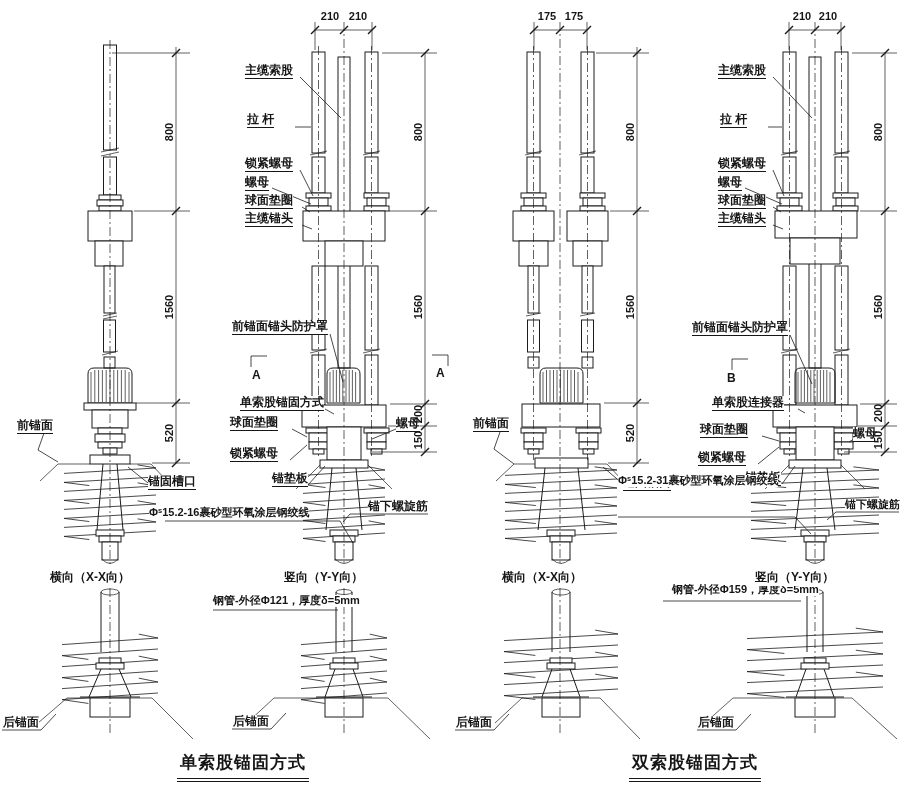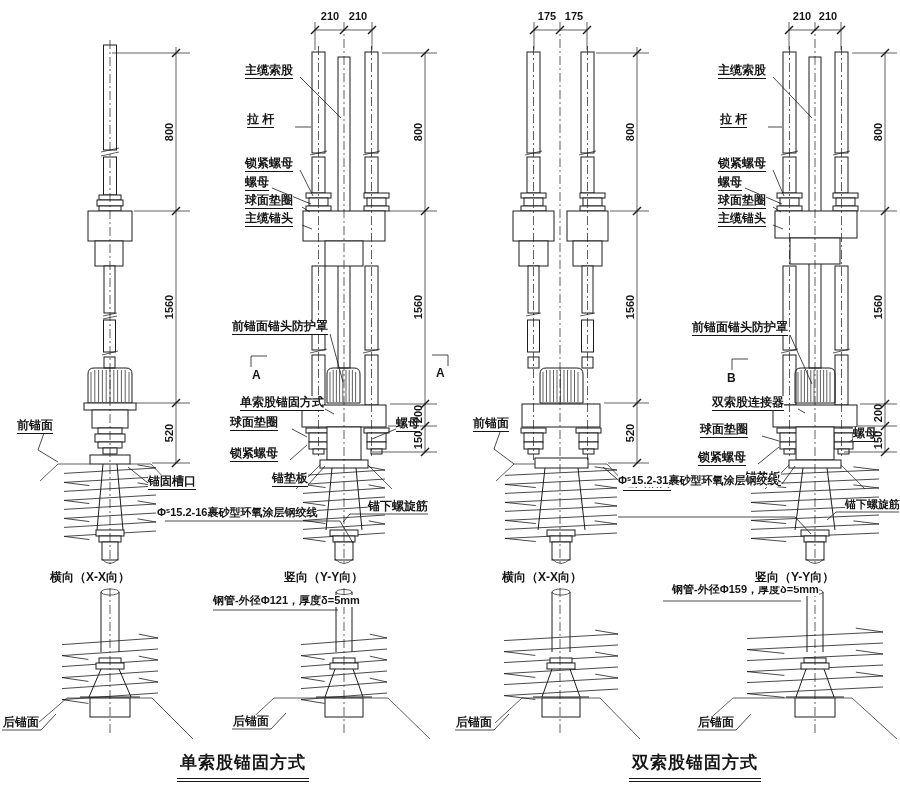--- a/index.html
+++ b/index.html
@@ -557,37 +557,37 @@
   <div class="lbl u" style="left:396px;top:417px">螺母</div>
   <div class="lbl" style="left:368px;top:500px">锚下螺旋筋</div>
 
   <div class="lbl u" style="left:718px;top:64px">主缆索股</div>
   <div class="lbl u" style="left:720px;top:113px">拉 杆</div>
   <div class="lbl u" style="left:718px;top:157px">锁紧螺母</div>
   <div class="lbl u" style="left:718px;top:176px">螺母</div>
   <div class="lbl u" style="left:718px;top:194px">球面垫圈</div>
   <div class="lbl u" style="left:718px;top:212px">主缆锚头</div>
   <div class="lbl u" style="left:692px;top:321px">前锚面锚头防护罩</div>
-  <div class="lbl u" style="left:712px;top:396px">双索股连接器</div>
+  <div class="lbl u" style="left:712px;top:396px">单索股连接器</div>
   <div class="lbl u" style="left:700px;top:423px">球面垫圈</div>
   <div class="lbl u" style="left:698px;top:451px">锁紧螺母</div>
   <div class="lbl u" style="left:745px;top:471px">锚垫板</div>
   <div class="lbl u" style="left:853px;top:427px">螺母</div>
   <div class="lbl" style="left:845px;top:499px;font-size:11px">锚下螺旋筋</div>
 
   <div class="lbl u" style="left:17px;top:419px">前锚面</div>
   <div class="lbl u" style="left:473px;top:417px">前锚面</div>
   <div class="lbl u" style="left:148px;top:475px">锚固槽口</div>
   <div class="lbl u" style="left:623px;top:476px">锚固槽口</div>
   <div class="lbl" style="left:3px;top:716px">后锚面</div>
   <div class="lbl" style="left:233px;top:715px">后锚面</div>
   <div class="lbl" style="left:456px;top:716px">后锚面</div>
   <div class="lbl" style="left:698px;top:716px">后锚面</div>
 
-  <div class="lbl sm" style="left:157px;top:507px">Φˢ15.2-16裹砂型环氧涂层钢绞线</div>
+  <div class="lbl sm" style="left:149px;top:507px">Φˢ15.2-16裹砂型环氧涂层钢绞线</div>
   <div class="lbl sm" style="left:618px;top:475px">Φˢ15.2-31裹砂型环氧涂层钢绞线</div>
   <div class="lbl sm" style="left:213px;top:595px">钢管-外径Φ121，厚度δ=5mm</div>
   <div class="lbl sm" style="left:672px;top:584px">钢管-外径Φ159，厚度δ=5mm</div>
 
   <div class="view" style="left:50px;top:569px">横向（X-X向）</div>
   <div class="view" style="left:284px;top:569px">竖向（Y-Y向）</div>
   <div class="view" style="left:502px;top:569px">横向（X-X向）</div>
   <div class="view" style="left:755px;top:569px">竖向（Y-Y向）</div>
 
   <div class="sec" style="left:252px;top:368px">A</div>

